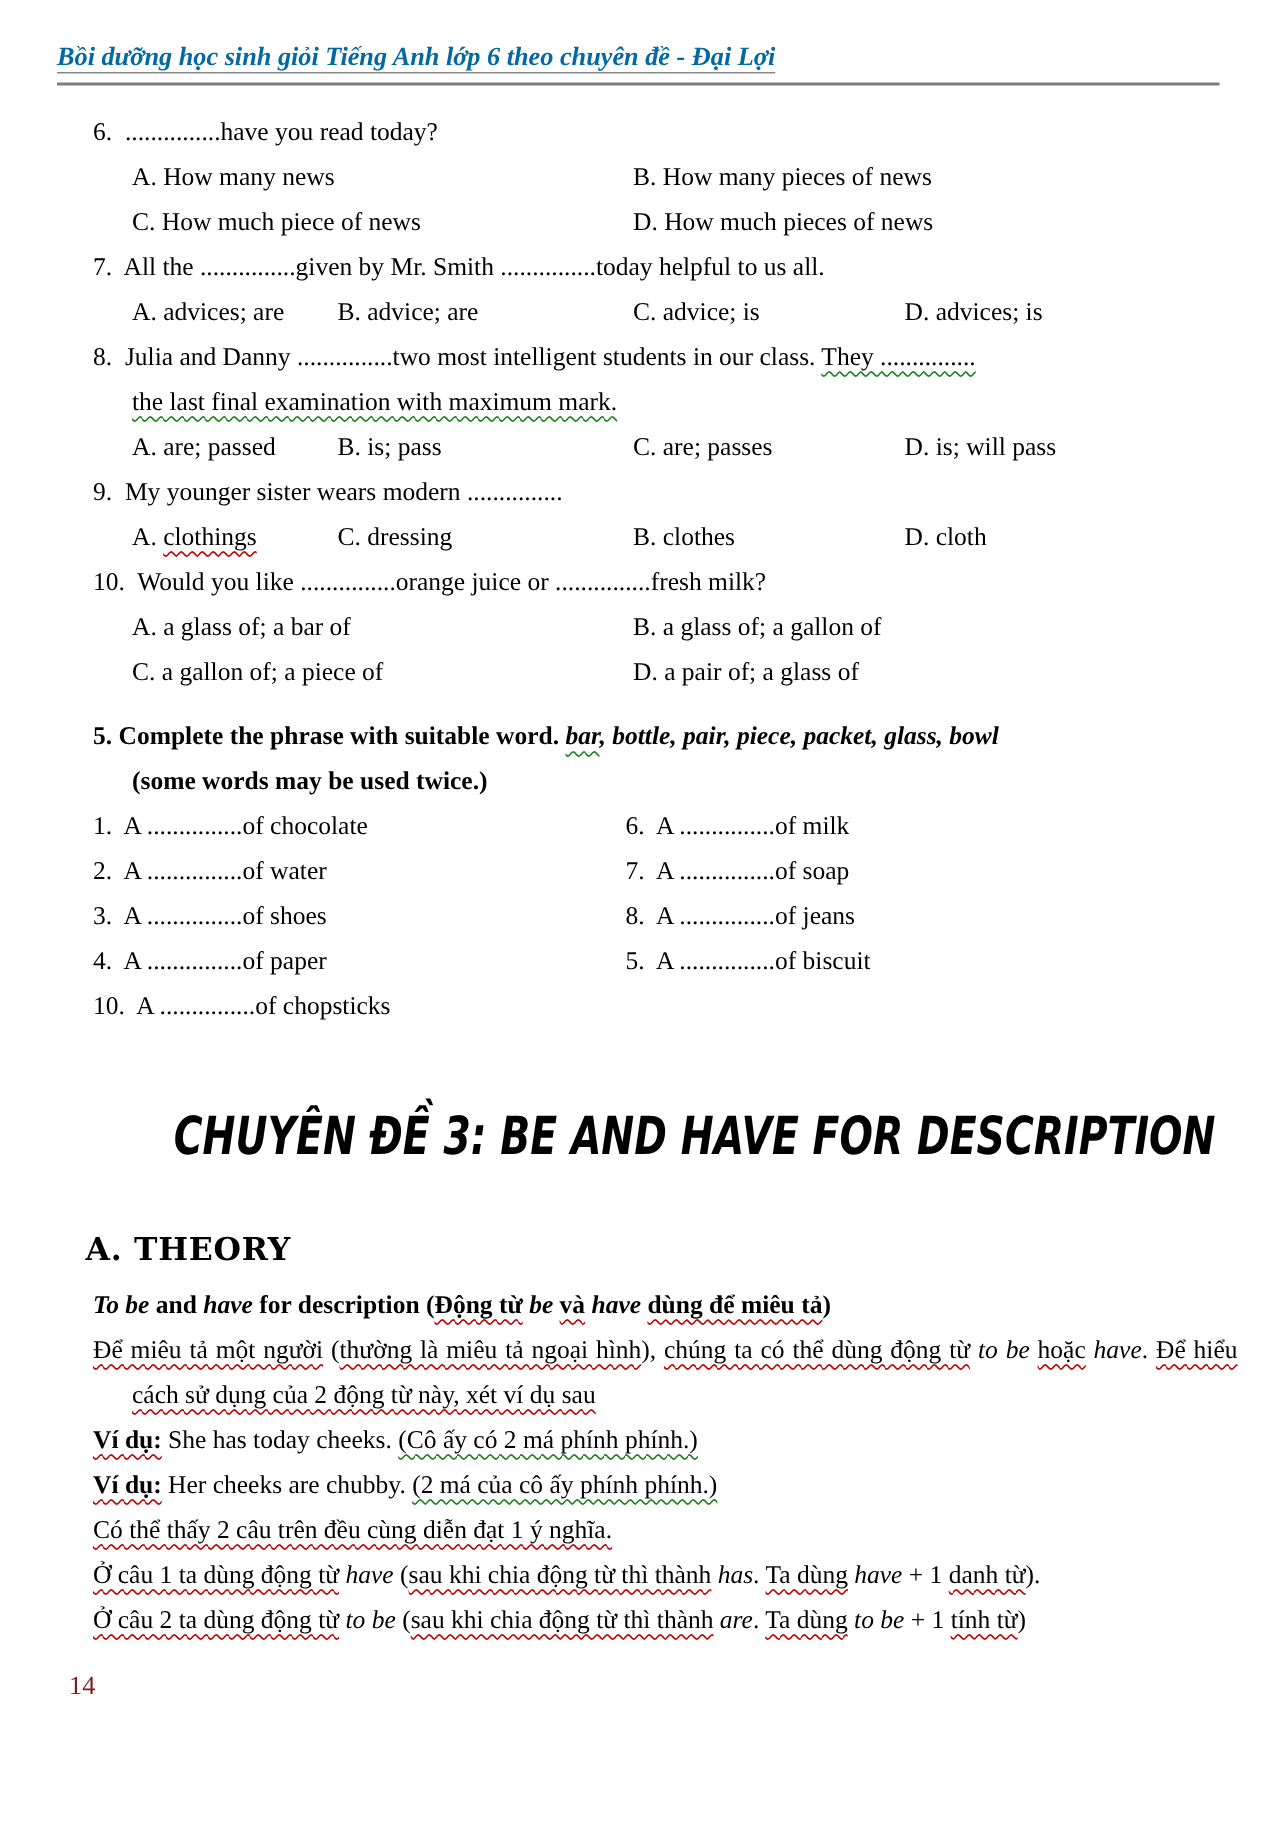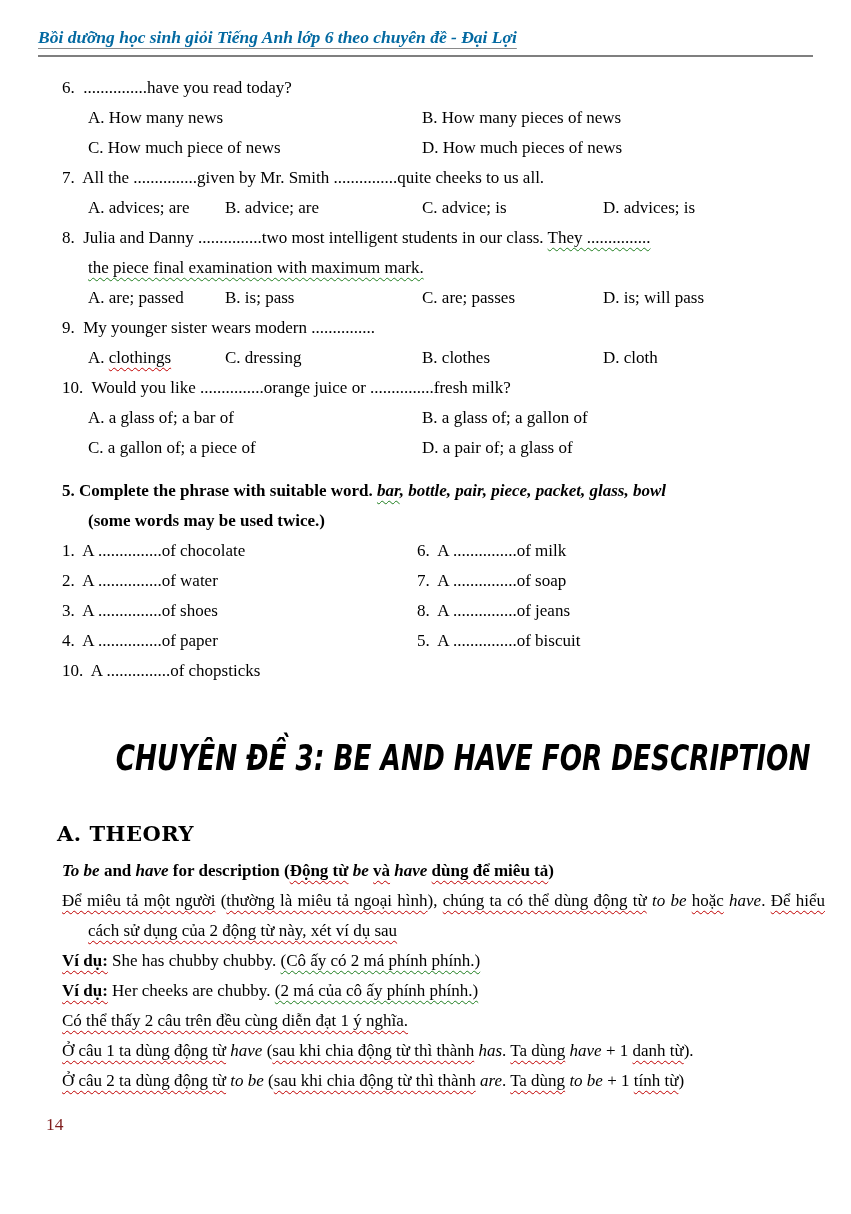--- a/index.html
+++ b/index.html
@@ -72,33 +72,33 @@
     <div class="options cols-2">
         <span class="option"><span>A. How many news</span></span>
         <span class="option"><span>B. How many pieces of news</span></span>
         <span class="option"><span>C. How much piece of news</span></span>
         <span class="option"><span>D. How much pieces of news</span></span>
       </div>
   </div>
 
   <div class="question">
     <div class="q-line">
-      <span class="q-num">7.&nbsp; </span><span class="q-text"><span>All the ...............given by Mr. Smith ...............quite cheeks to us all.</span></span>
+      <span class="q-num">7.&nbsp; </span><span class="q-text"><span>All the ...............given by Mr. Smith ...............today helpful to us all.</span></span>
     </div>
     <div class="options cols-4">
         <span class="option"><span>A. advices; are</span></span>
         <span class="option"><span>B. advice; are</span></span>
         <span class="option"><span>C. advice; is</span></span>
         <span class="option"><span>D. advices; is</span></span>
       </div>
   </div>
 
   <div class="question">
     <div class="q-line">
-      <span class="q-num">8.&nbsp; </span><span class="q-text"><span>Julia and Danny ...............two most intelligent students in our class. </span><span class="s-wg">They ...............</span><br><span class="s-wg">the piece final examination with maximum mark.</span></span>
+      <span class="q-num">8.&nbsp; </span><span class="q-text"><span>Julia and Danny ...............two most intelligent students in our class. </span><span class="s-wg">They ...............</span><br><span class="s-wg">the last final examination with maximum mark.</span></span>
     </div>
     <div class="options cols-4">
         <span class="option"><span>A. are; passed</span></span>
         <span class="option"><span>B. is; pass</span></span>
         <span class="option"><span>C. are; passes</span></span>
         <span class="option"><span>D. is; will pass</span></span>
       </div>
   </div>
 
   <div class="question">
@@ -143,20 +143,20 @@
 
 <div class="chapter-title">
   <span class="ct-inner">CHUYÊN ĐỀ 3: BE AND HAVE FOR DESCRIPTION</span>
 </div>
 
 <div class="theory-heading">A. THEORY</div>
 
 <div class="theory" id="theory-body">
     <div class="t-para"><span class="s-bi">To be</span><span class="s-b"> and </span><span class="s-bi">have</span><span class="s-b"> for description (</span><span class="s-b s-wr">Động từ</span><span class="s-b"> </span><span class="s-bi">be</span><span class="s-b"> </span><span class="s-b s-wr">và</span><span class="s-b"> </span><span class="s-bi">have</span><span class="s-b"> </span><span class="s-b s-wr">dùng để miêu tả</span><span class="s-b">)</span></div>
     <div class="t-para just"><span class="s-wr">Để miêu tả một người</span><span> (</span><span class="s-wr">thường là miêu tả ngoại hình</span><span>), </span><span class="s-wr">chúng ta có thể dùng động từ</span><span> </span><span class="s-i">to be</span><span> </span><span class="s-wr">hoặc</span><span> </span><span class="s-i">have</span><span>. </span><span class="s-wr">Để hiểu cách sử dụng của 2 động từ này, xét ví dụ sau</span></div>
-    <div class="t-para"><span class="s-b s-wr">Ví dụ:</span><span>   She has chubby chubby. </span><span class="s-wg">(Cô ấy có 2 má phính phính.)</span></div>
+    <div class="t-para"><span class="s-b s-wr">Ví dụ:</span><span>   She has today cheeks. </span><span class="s-wg">(Cô ấy có 2 má phính phính.)</span></div>
     <div class="t-para"><span class="s-b s-wr">Ví dụ:</span><span>   Her cheeks are chubby. </span><span class="s-wg">(2 má của cô ấy phính phính.)</span></div>
     <div class="t-para"><span class="s-wr">Có thể thấy 2 câu trên đều cùng diễn đạt 1 ý nghĩa.</span></div>
     <div class="t-para just"><span class="s-wr">Ở câu 1 ta dùng động từ</span><span> </span><span class="s-i">have</span><span> (</span><span class="s-wr">sau khi chia động từ thì thành</span><span> </span><span class="s-i">has</span><span>. </span><span class="s-wr">Ta dùng</span><span> </span><span class="s-i">have</span><span> + 1 </span><span class="s-wr">danh từ</span><span>).</span></div>
     <div class="t-para"><span class="s-wr">Ở câu 2 ta dùng động từ</span><span> </span><span class="s-i">to be</span><span> (</span><span class="s-wr">sau khi chia động từ thì thành</span><span> </span><span class="s-i">are</span><span>. </span><span class="s-wr">Ta dùng</span><span> </span><span class="s-i">to be</span><span> + 1 </span><span class="s-wr">tính từ</span><span>)</span></div>
   </div>
 
 <div class="page-number">14</div>
 
 </body></html>

